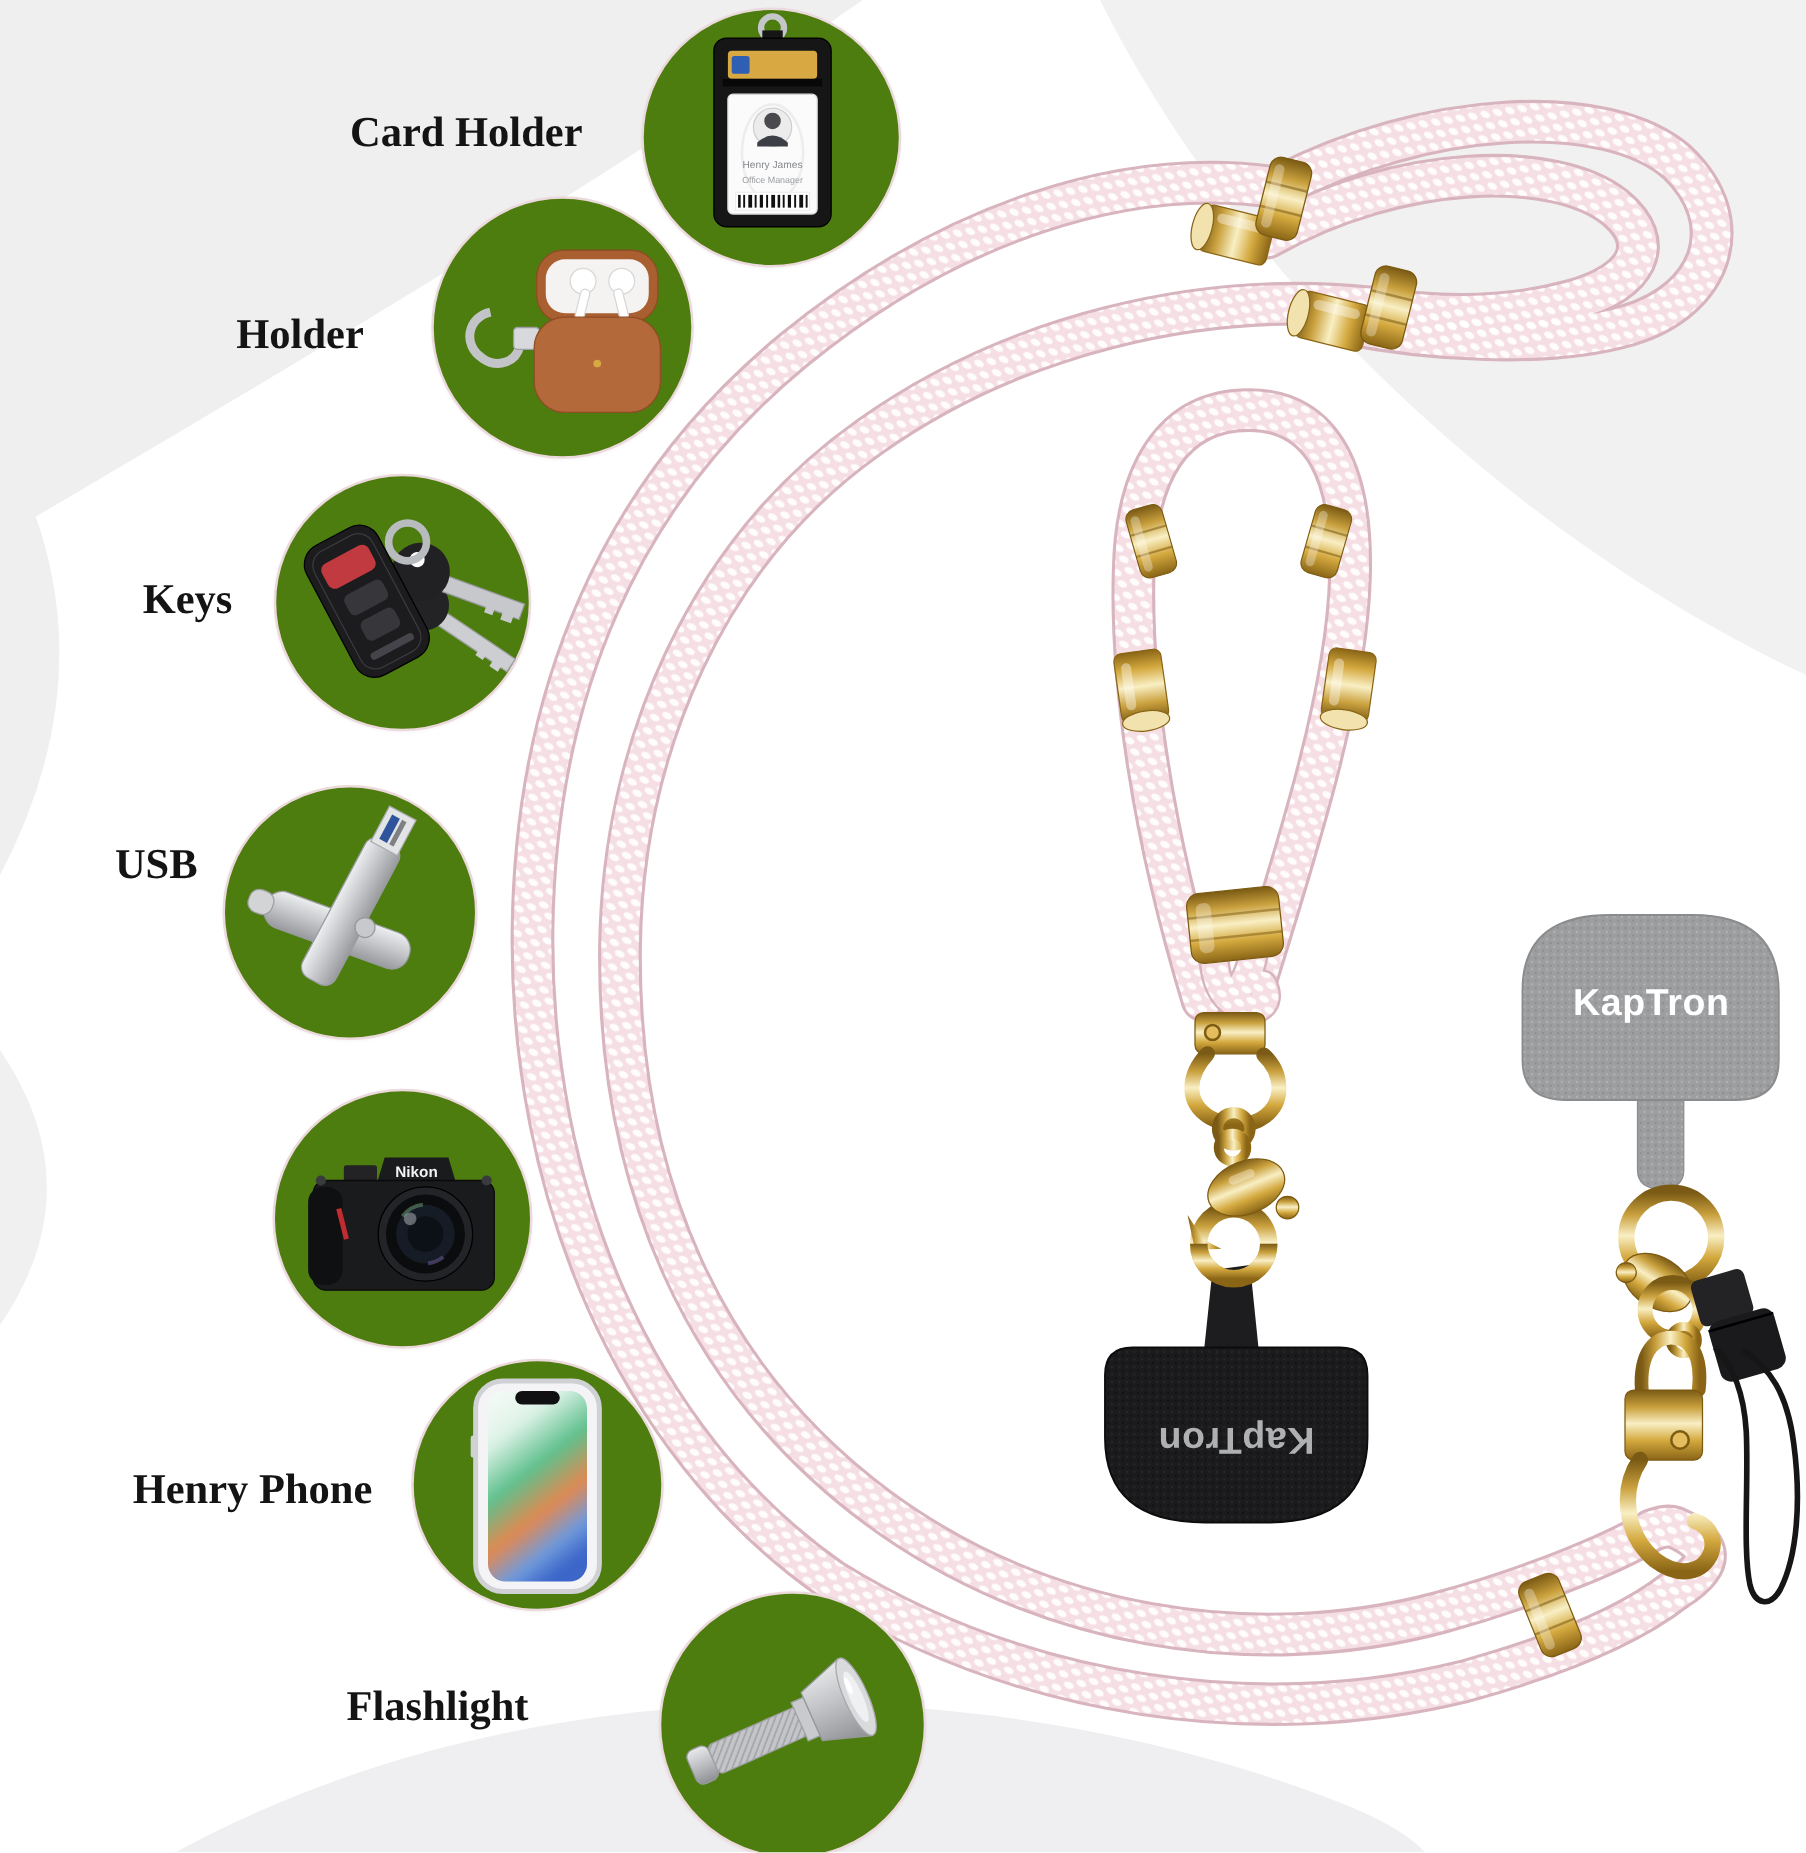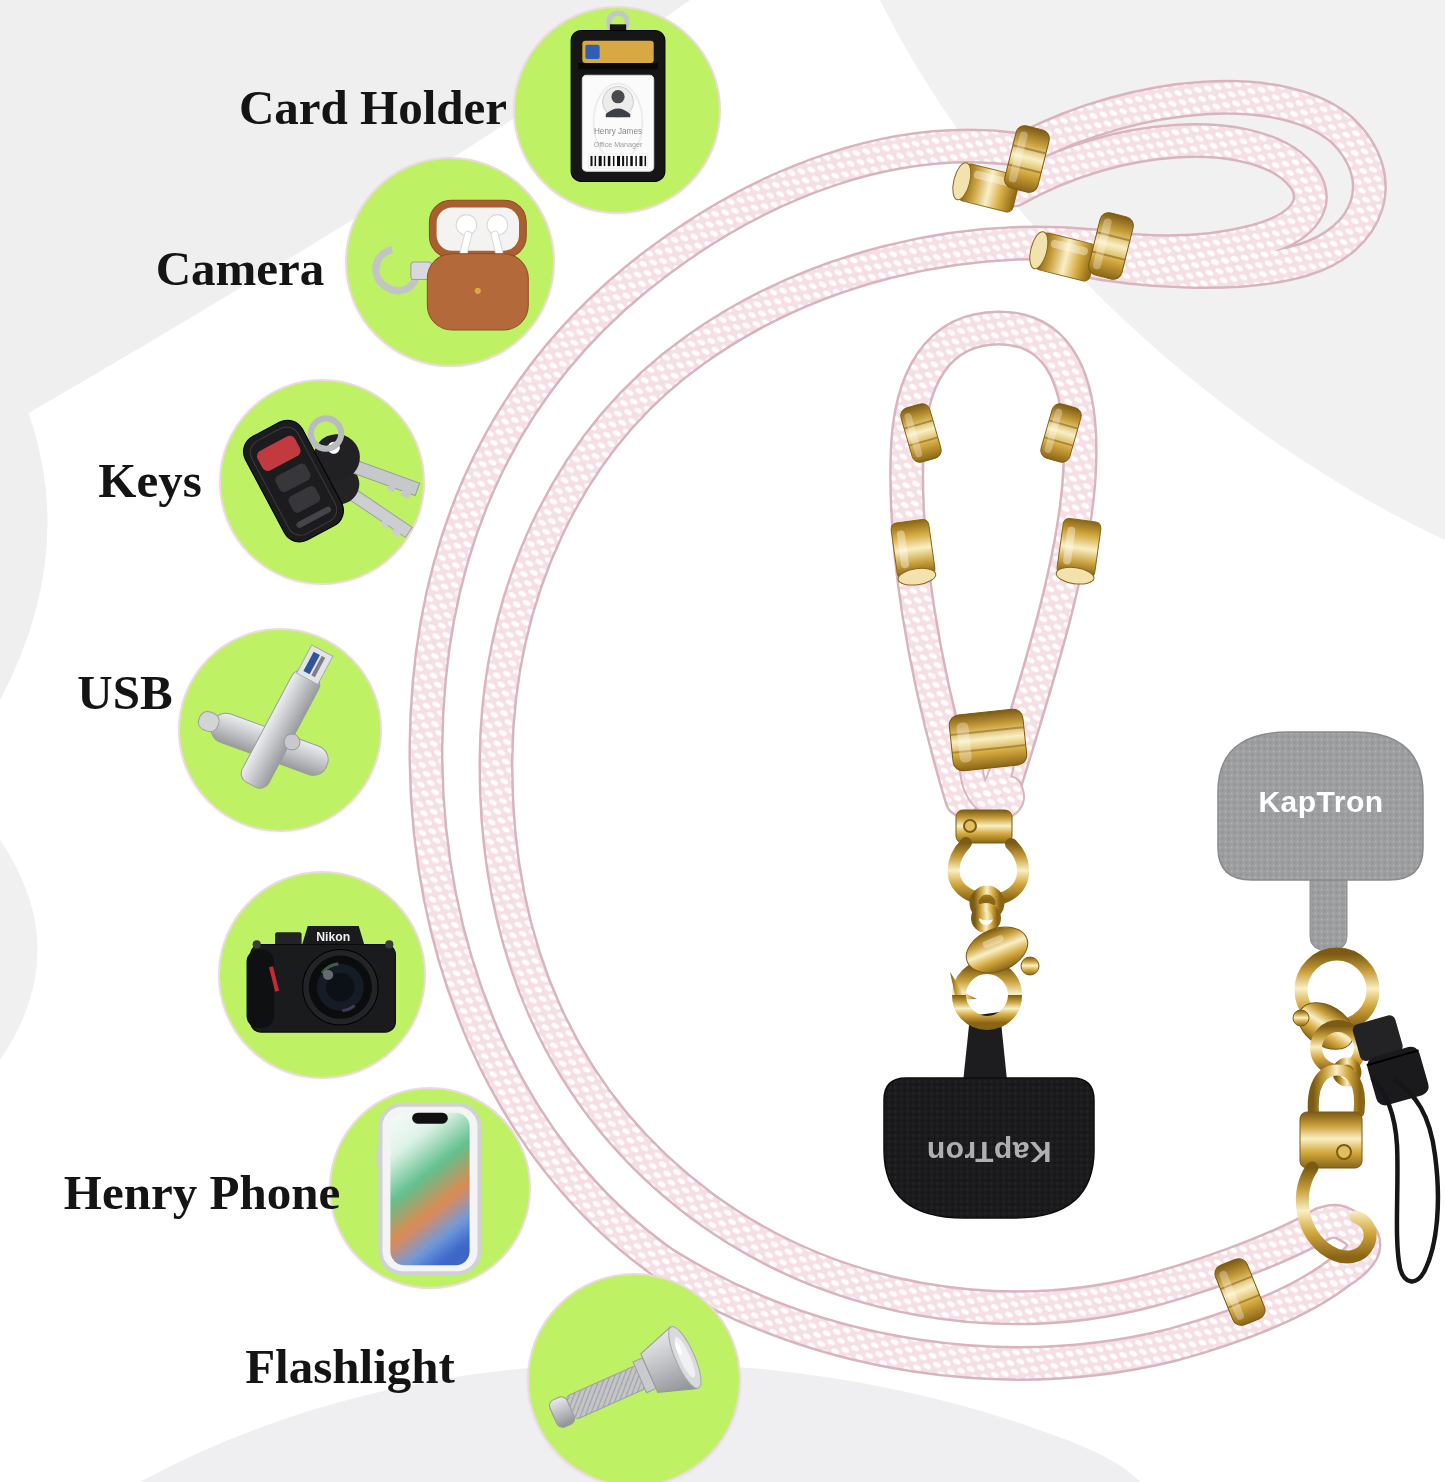--- a/index.html
+++ b/index.html
@@ -3,25 +3,25 @@
 <meta charset="utf-8">
 <style>
   html,body{margin:0;padding:0;background:#fff;}
   .stage{
     position:relative;width:1445px;height:1482px;overflow:hidden;
     background:#ffffff;font-family:"Liberation Serif",serif;
   }
   .artlayer{position:absolute;left:0;top:0;z-index:1;}
   .plabel{
     position:absolute;z-index:3;transform:translate(-50%,-50%);
-    font-family:"Liberation Serif",serif;font-weight:700;font-size:49px;
+    font-family:"Liberation Serif",serif;font-weight:700;font-size:34px;
     color:#141414;white-space:nowrap;letter-spacing:0px;
   }
   .pcircle{
-    position:absolute;z-index:2;border-radius:50%;background:#bef264;
+    position:absolute;z-index:2;border-radius:50%;background:#4d7c0f;
     border:2px solid #ecd9dc;box-shadow:0 1px 3px rgba(0,0,0,.04);
   }
   .pcircle svg{display:block;width:100%;height:100%;}
   
   .rE{stroke:#d8b4be;stroke-width:35;fill:none;stroke-linecap:round;}
   .rF{stroke:#f5dfe4;stroke-width:30;fill:none;stroke-linecap:round;}
   .rT{stroke:url(#braid);stroke-width:30;fill:none;stroke-linecap:round;}
   .rE2{stroke:#d8b4be;stroke-width:25;fill:none;stroke-linecap:round;}
   .rF2{stroke:#f5dfe4;stroke-width:21;fill:none;stroke-linecap:round;}
   .rT2{stroke:url(#braid);stroke-width:21;fill:none;stroke-linecap:round;}
@@ -192,21 +192,21 @@
         <path d="M 1314,1118 C 1310,1085 1322,1070 1337,1070 C 1353,1070 1362,1085 1359,1112" fill="none" stroke="url(#goldH)" stroke-width="11" stroke-linecap="round"></path>
         <rect x="1300" y="1112" width="62" height="56" rx="7" fill="url(#goldV)" stroke="#7c5a10"></rect>
         <circle cx="1344" cy="1152" r="7" fill="#e3bd5e" stroke="#7c5b12" stroke-width="2"></circle>
         <path d="M 1312,1168 C 1296,1192 1300,1228 1324,1248 C 1344,1263 1363,1258 1369,1242 C 1373,1230 1366,1220 1356,1217" fill="none" stroke="url(#goldV)" stroke-width="13" stroke-linecap="round"></path>
       </g>
       <use href="#ringSym" transform="translate(1240,1292) rotate(-22)"></use>
     </g>
   </svg>
 
   <div class="plabel" style="left:373px;top:107px">Card Holder</div>
-  <div class="plabel" style="left:240px;top:268px">Camera</div>
+  <div class="plabel" style="left:240px;top:268px">Holder</div>
   <div class="plabel" style="left:150px;top:480px">Keys</div>
   <div class="plabel" style="left:125px;top:692px">USB</div>
   <div class="plabel" style="left:202px;top:1192px">Henry Phone</div>
   <div class="plabel" style="left:350px;top:1366px">Flashlight</div>
 
   <div class="pcircle" style="left:513px;top:6px;width:204px;height:204px">
     <svg viewBox="0 0 200 200">
       <circle cx="101" cy="14" r="9" fill="none" stroke="#c4c6c9" stroke-width="5"></circle>
       <rect x="93" y="16" width="16" height="12" fill="#161617"></rect>
       <rect x="55" y="22" width="92" height="148" rx="10" fill="#161617" stroke="#000"></rect>

